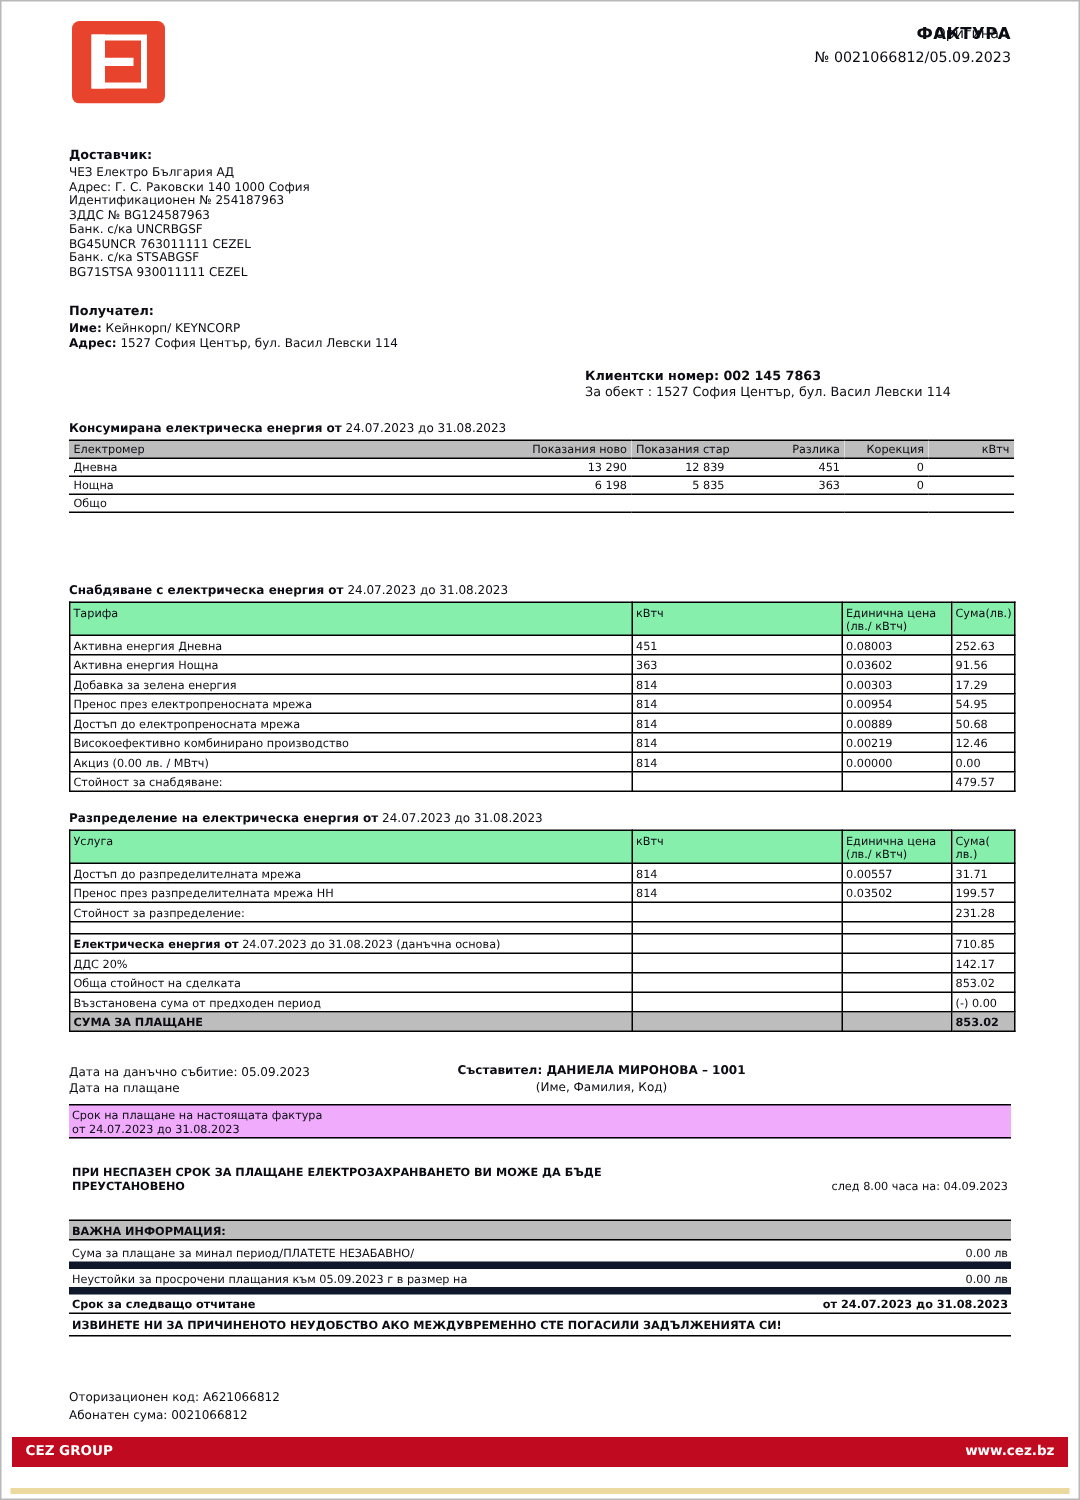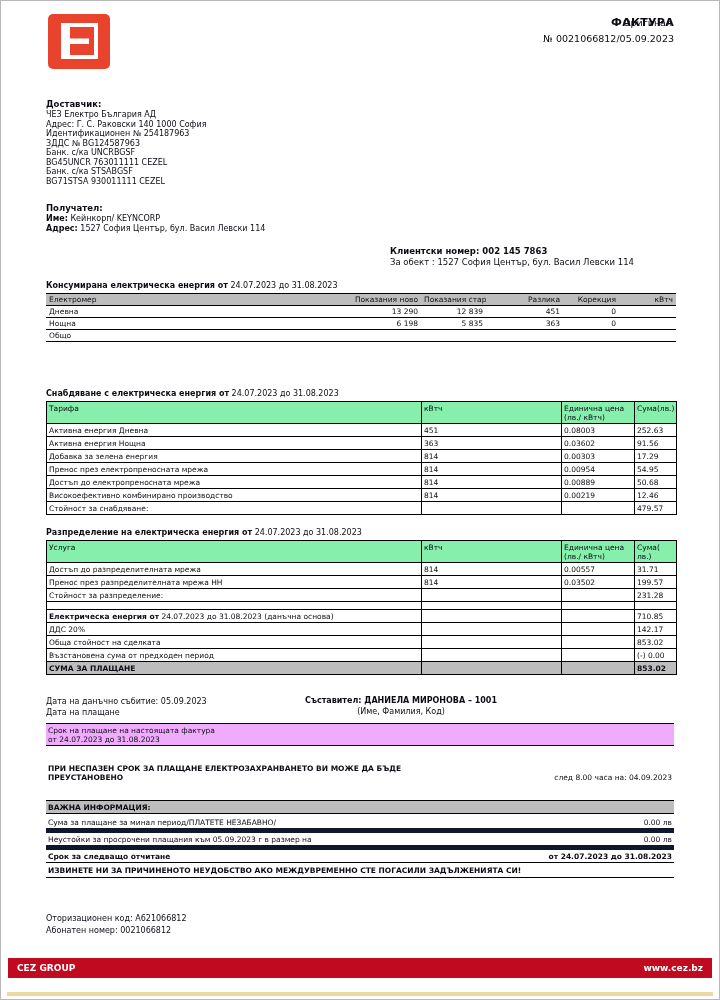--- a/index.html
+++ b/index.html
@@ -239,20 +239,26 @@
             <td>50.68</td>
           </tr>
 
           <tr>
             <td>Високоефективно комбинирано производство</td>
             <td>814</td>
             <td>0.00219</td>
             <td>12.46</td>
           </tr>
 
+          <tr>
+            <td>Акциз (0.00 лв. / МВтч)</td>
+            <td>814</td>
+            <td>0.00000</td>
+            <td>0.00</td>
+          </tr>
 
           <tr>
             <td>Стойност за снабдяване:</td>
             <td></td>
             <td></td>
             <td>479.57</td>
           </tr>
         </tbody>
     </table>
 
@@ -371,21 +377,21 @@
         <span>Срок за следващо отчитане</span>
         <span>от 24.07.2023 до 31.08.2023</span>
       </div>
       <div class="band apology">
         <span>ИЗВИНЕТЕ НИ ЗА ПРИЧИНЕНОТО НЕУДОБСТВО АКО МЕЖДУВРЕМЕННО СТЕ ПОГАСИЛИ ЗАДЪЛЖЕНИЯТА СИ!</span>
       </div>
     </div>
 
     <div class="codes">
       <div><span>Оторизационен код:</span> <span>А621066812</span></div>
-      <div><span>Абонатен номер:</span> <span>0021066812</span></div>
+      <div><span>Абонатен сума:</span> <span>0021066812</span></div>
     </div>
 
   </div>
 
   <div class="footer-bar">
     <span>CEZ GROUP</span>
     <span>www.cez.bz</span>
   </div>
   <div class="bottom-strip"></div>
 </div>

